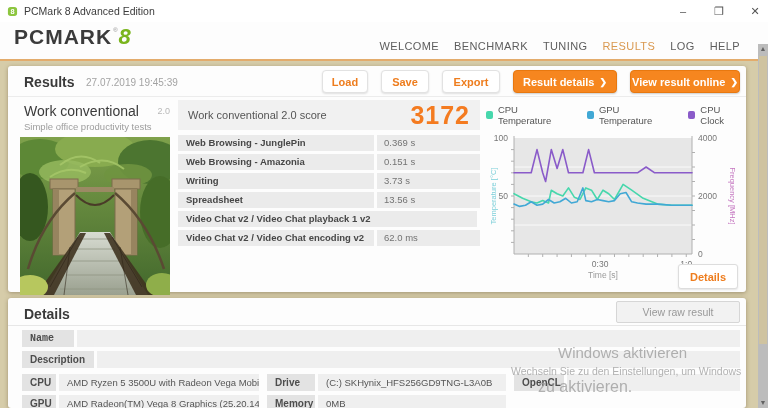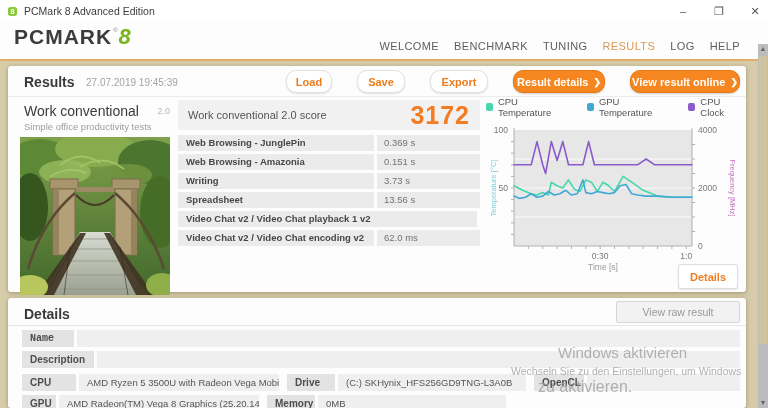--- a/index.html
+++ b/index.html
@@ -29,28 +29,28 @@
   .panel{position:absolute;background:#fdfdfd;border-radius:3px;
     box-shadow:0 1px 4px rgba(80,60,30,.4);}
   .panel-results{left:8px;top:66px;width:738px;height:226px;}
   .panel-details{left:8px;top:298px;width:738px;height:110px;}
 
   .p-head{position:relative;height:30px;border-bottom:1px solid #ececec;}
   .p-title{position:absolute;left:16px;top:8px;font-size:14px;font-weight:bold;color:#3a3a3a;}
   .timestamp{position:absolute;left:78px;top:11px;font-size:10px;color:#a3a3a3;}
 
   .btn-row{position:absolute;right:6px;top:4px;display:flex;gap:13px;}
-  .btn{height:23px;border-radius:10px;font-size:11px;font-weight:bold;display:flex;
-    align-items:center;justify-content:center;cursor:pointer;box-sizing:border-box;margin-left:12px;}
+  .btn{height:23px;border-radius:4px;font-size:11px;font-weight:bold;display:flex;
+    align-items:center;justify-content:center;cursor:pointer;box-sizing:border-box;}
   .btn-light{background:#ffffff;border:1px solid #e2e2e2;color:#ee7d1e;
     box-shadow:0 1px 2px rgba(0,0,0,.12);}
   .btn-orange{background:#f6861f;border:1px solid #e8780f;color:#ffffff;
     box-shadow:0 1px 2px rgba(0,0,0,.2);}
   .btn .chev{font-size:9px;margin-left:5px;}
-  .w46{width:46px}.w48{width:48px}.w58{width:58px}.w88{width:92px}.w110{width:110px}
+  .w46{width:46px}.w48{width:48px}.w58{width:58px}.w88{width:104px}.w110{width:110px}
 
   
   .p1-body{position:absolute;left:0;top:30px;right:0;bottom:0;display:flex;padding:0 6px 0 12px;}
   .test-card{width:150px;position:relative;}
   .test-head{margin:6px 0 0 4px;}
   .test-name{font-size:14px;font-weight:normal;color:#3a3a3a;}
   .test-ver{font-size:9px;color:#b8b8b8;float:right;margin:4px 0 0 0;}
   .test-sub{font-size:9.5px;color:#9d9d9d;margin:1px 0 0 4px;}
   .photo{margin-top:5px;width:150px;height:158px;overflow:hidden;}
 
@@ -58,21 +58,21 @@
   .score-head{height:30px;background:#f1f1f1;display:flex;align-items:center;padding:0 10px;margin-bottom:5px;}
   .score-label{flex:1;font-size:11px;color:#555;}
   .score-value{font-size:25px;font-weight:bold;color:#f47b20;letter-spacing:1px;}
   .srow{display:flex;height:16px;margin-bottom:3px;border-radius:7px;}
   .srow-label{flex:1;background:#ebebeb;font-size:9.5px;font-weight:bold;color:#474747;
     line-height:16px;padding-left:8px;white-space:nowrap;overflow:hidden;}
   .srow-gap{width:3px;}
   .srow-value{width:96px;background:#ebebeb;font-size:9.5px;color:#737373;line-height:16px;padding-left:7px;}
 
   .chart-col{flex:1;position:relative;margin-left:6px;}
-  .legend{display:flex;justify-content:center;gap:24px;}
+  .legend{display:flex;justify-content:center;gap:24px;margin-top:8px;}
   .legend-item{display:flex;align-items:center;font-size:9.5px;color:#555;}
   .legend-swatch{width:8px;height:8px;border-radius:2px;margin-right:5px;}
   #chart-svg{display:block;margin:8px auto 0 auto;}
   .details-btn{position:absolute;right:2px;bottom:3px;width:58px;height:23px;background:#fff;
     border:1px solid #ddd;border-radius:3px;color:#ee7d1e;font-weight:bold;font-size:11px;
     display:flex;align-items:center;justify-content:center;cursor:pointer;box-shadow:0 1px 2px rgba(0,0,0,.1);}
 
   
   .p2-head{position:relative;height:27px;border-bottom:1px solid #e7e7e7;}
   .viewraw-btn{position:absolute;right:6px;top:3px;width:122px;height:20px;background:#f2f2f2;
@@ -333,21 +333,21 @@
           <span class="g3"></span>
         <span class="dvalue" style="flex:1;"></span>
       </div>
       <div class="drow">
         <span class="dlabel" style="width:72px;">Description</span>
           <span class="g3"></span>
         <span class="dvalue" style="flex:1;"></span>
       </div>
       <div class="hw">
         <div class="drow">
-          <span class="dlabel" style="width:54px;">CPU</span>
+          <span class="dlabel" style="width:34px;">CPU</span>
             <span class="g3"></span>
           <span class="dvalue" style="width:200px;">AMD Ryzen 5 3500U with Radeon Vega Mobile Gfx</span>
             <span class="g8"></span>
           <span class="dlabel" style="width:48px;">Drive</span>
             <span class="g3"></span>
           <span class="dvalue" style="width:188px;">(C:) SKHynix_HFS256GD9TNG-L3A0B</span>
             <span class="g8"></span>
           <span class="dlabel" style="width:50px;">OpenCL</span>
             <span class="g3"></span>
           <span class="dvalue" style="flex:1;"></span>

